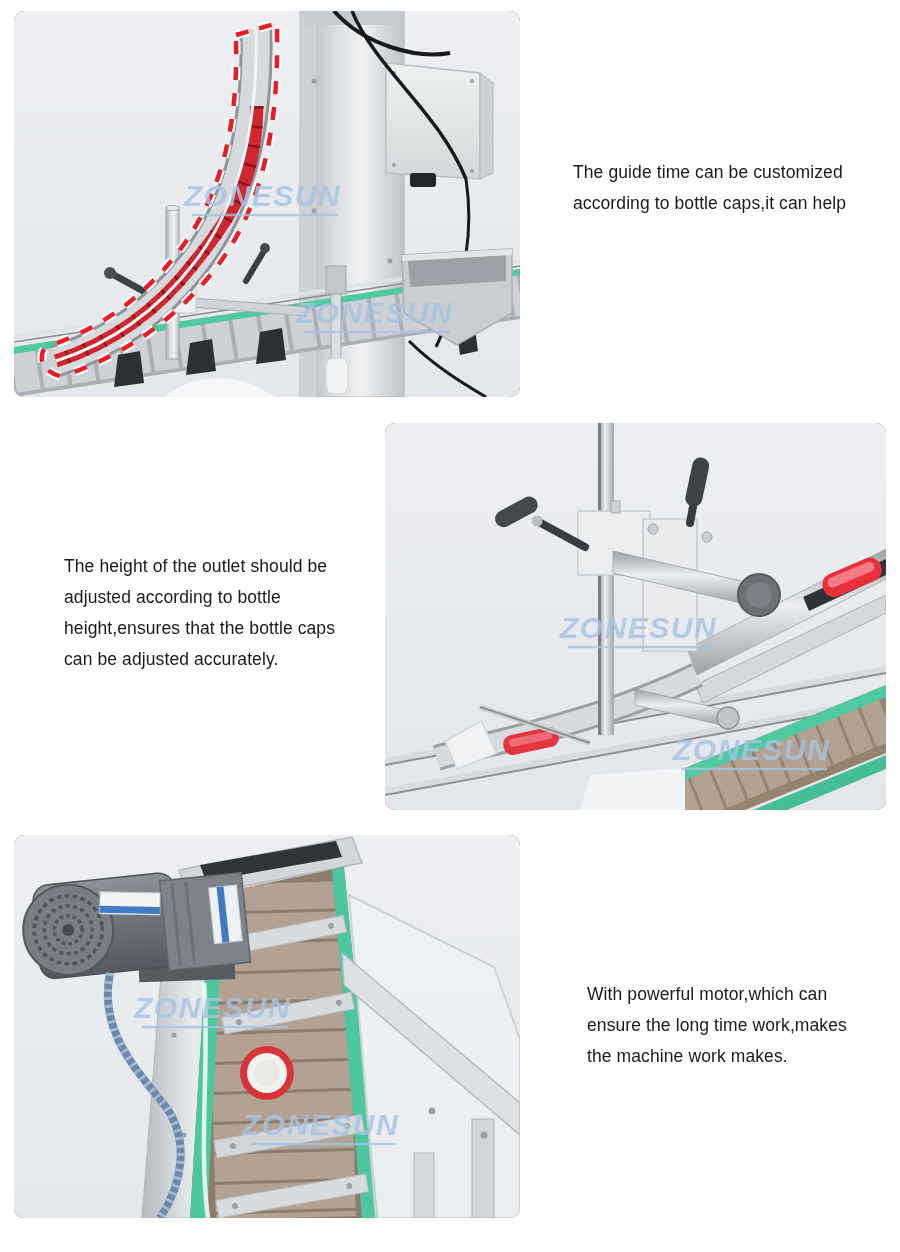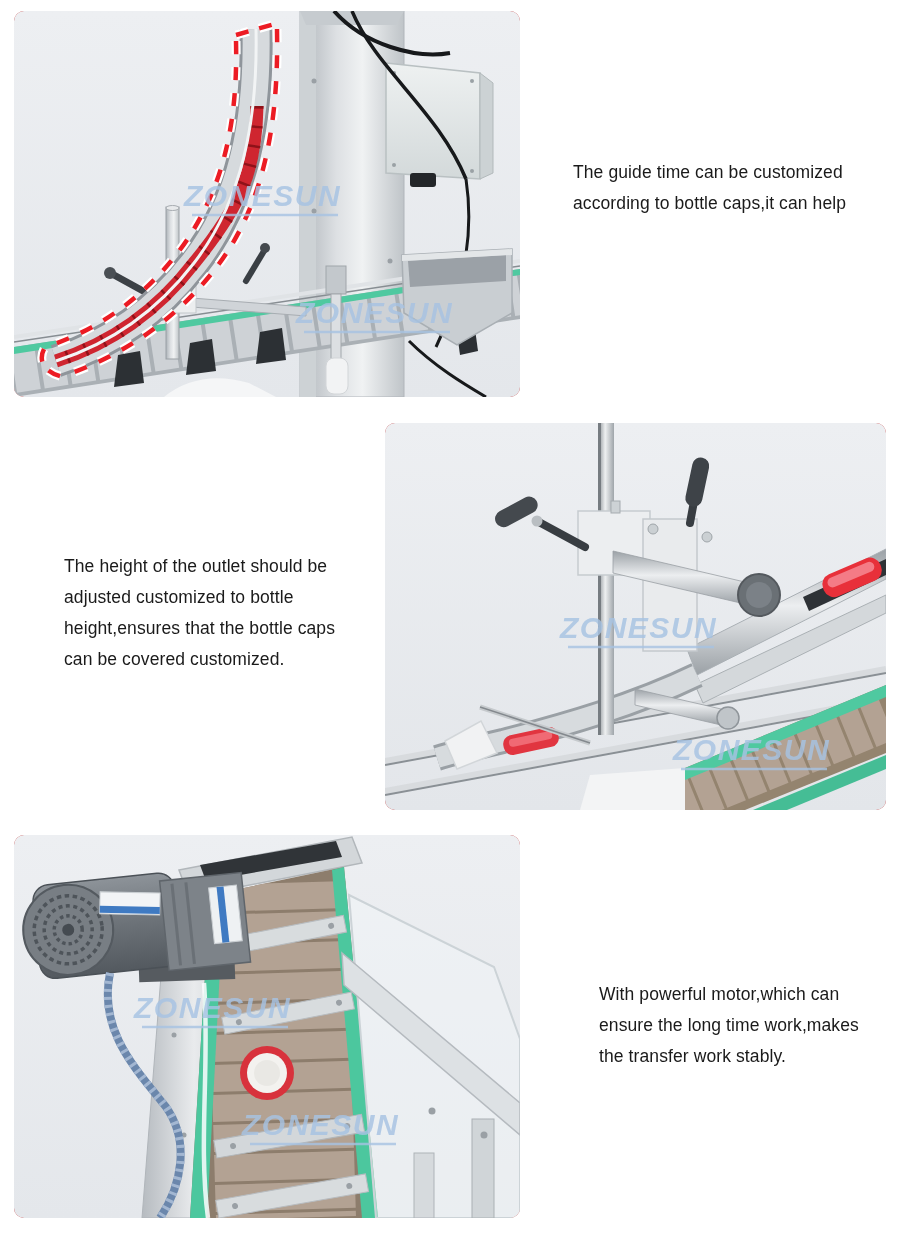--- a/index.html
+++ b/index.html
@@ -13,21 +13,21 @@
   .photo svg{display:block;width:100%;height:100%;}
   .photo-1{left:14px;top:11px;width:506px;height:386px;}
   .photo-2{left:385px;top:423px;width:501px;height:387px;}
   .photo-3{left:14px;top:835px;width:506px;height:383px;}
   .caption{
     position:absolute;color:#1a1a1a;font-size:17.5px;line-height:31px;
     letter-spacing:0.1px;white-space:nowrap;
   }
   .caption-1{left:573px;top:157px;}
   .caption-2{left:64px;top:551px;}
-  .caption-3{left:599px;top:979px;}
+  .caption-3{left:587px;top:979px;}
   .wm-text{
     font-family:"Liberation Sans", sans-serif;font-weight:bold;font-style:italic;
     font-size:30px;letter-spacing:1.5px;fill:#a7c3e3;opacity:0.82;
   }
   .wm-line{stroke:#a7c3e3;stroke-width:2.5;opacity:0.8;}
 </style>
 </head>
 <body>
 
 <div>
@@ -154,23 +154,23 @@
     </svg>
   </figure>
 
   <div class="caption caption-1">
     <div>The guide time can be customized</div>
     <div>according to bottle caps,it can help</div>
   </div>
 
   <div class="caption caption-2">
     <div>The height of the outlet should be</div>
-    <div>adjusted customized to bottle</div>
+    <div>adjusted according to bottle</div>
     <div>height,ensures that the bottle caps</div>
-    <div>can be covered customized.</div>
+    <div>can be adjusted accurately.</div>
   </div>
 
   <figure class="photo photo-2" style="margin:0">
     <svg viewBox="0 0 501 387">
       <defs>
         <linearGradient id="g2bg" x1="0" y1="0" x2="0" y2="1">
           <stop offset="0" stop-color="#edeff2"></stop>
             <stop offset="1" stop-color="#e3e6ea"></stop>
         </linearGradient>
         <linearGradient id="g2poleH" x1="0" y1="0" x2="1" y2="0">
@@ -388,16 +388,16 @@
       <g transform="translate(228,300)">
         <text class="wm-text">ZONESUN</text>
         <line class="wm-line" x1="8" y1="9" x2="154" y2="9"></line>
       </g>
     </svg>
   </figure>
 
   <div class="caption caption-3">
     <div>With powerful motor,which can</div>
     <div>ensure the long time work,makes</div>
-    <div>the transfer work stably.</div>
+    <div>the machine work makes.</div>
   </div>
 
 </div>
 
 </body></html>

